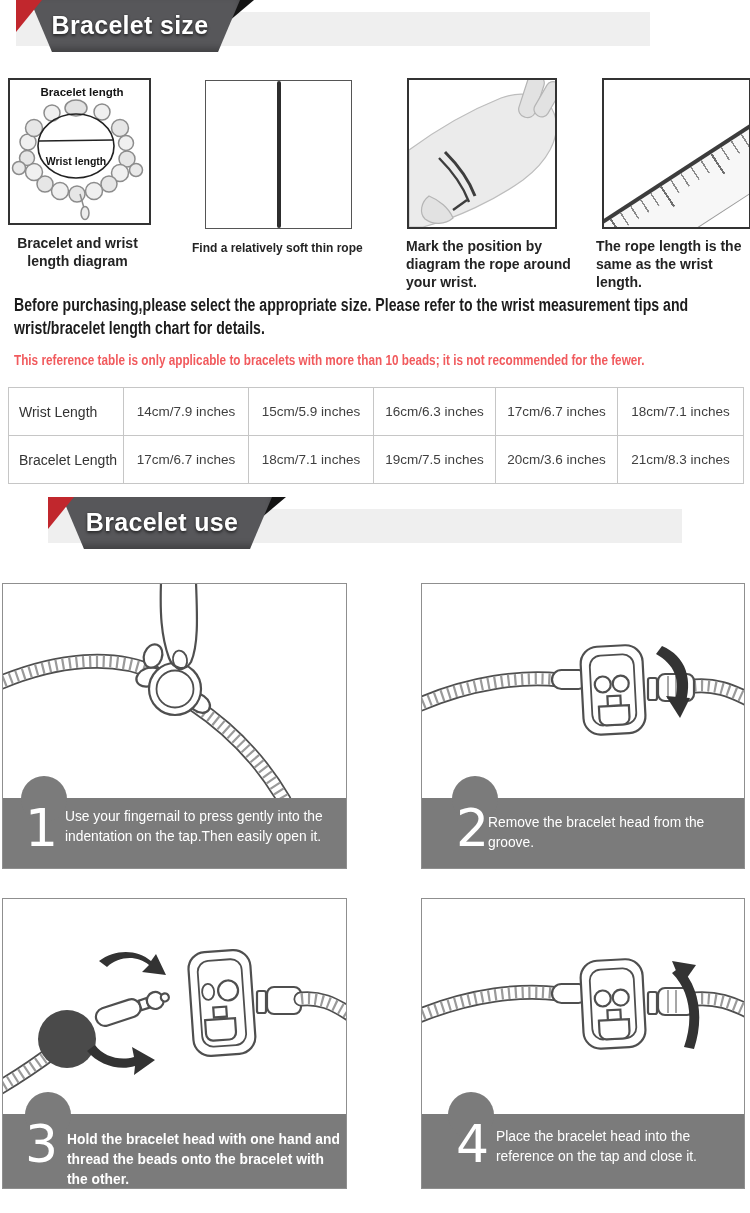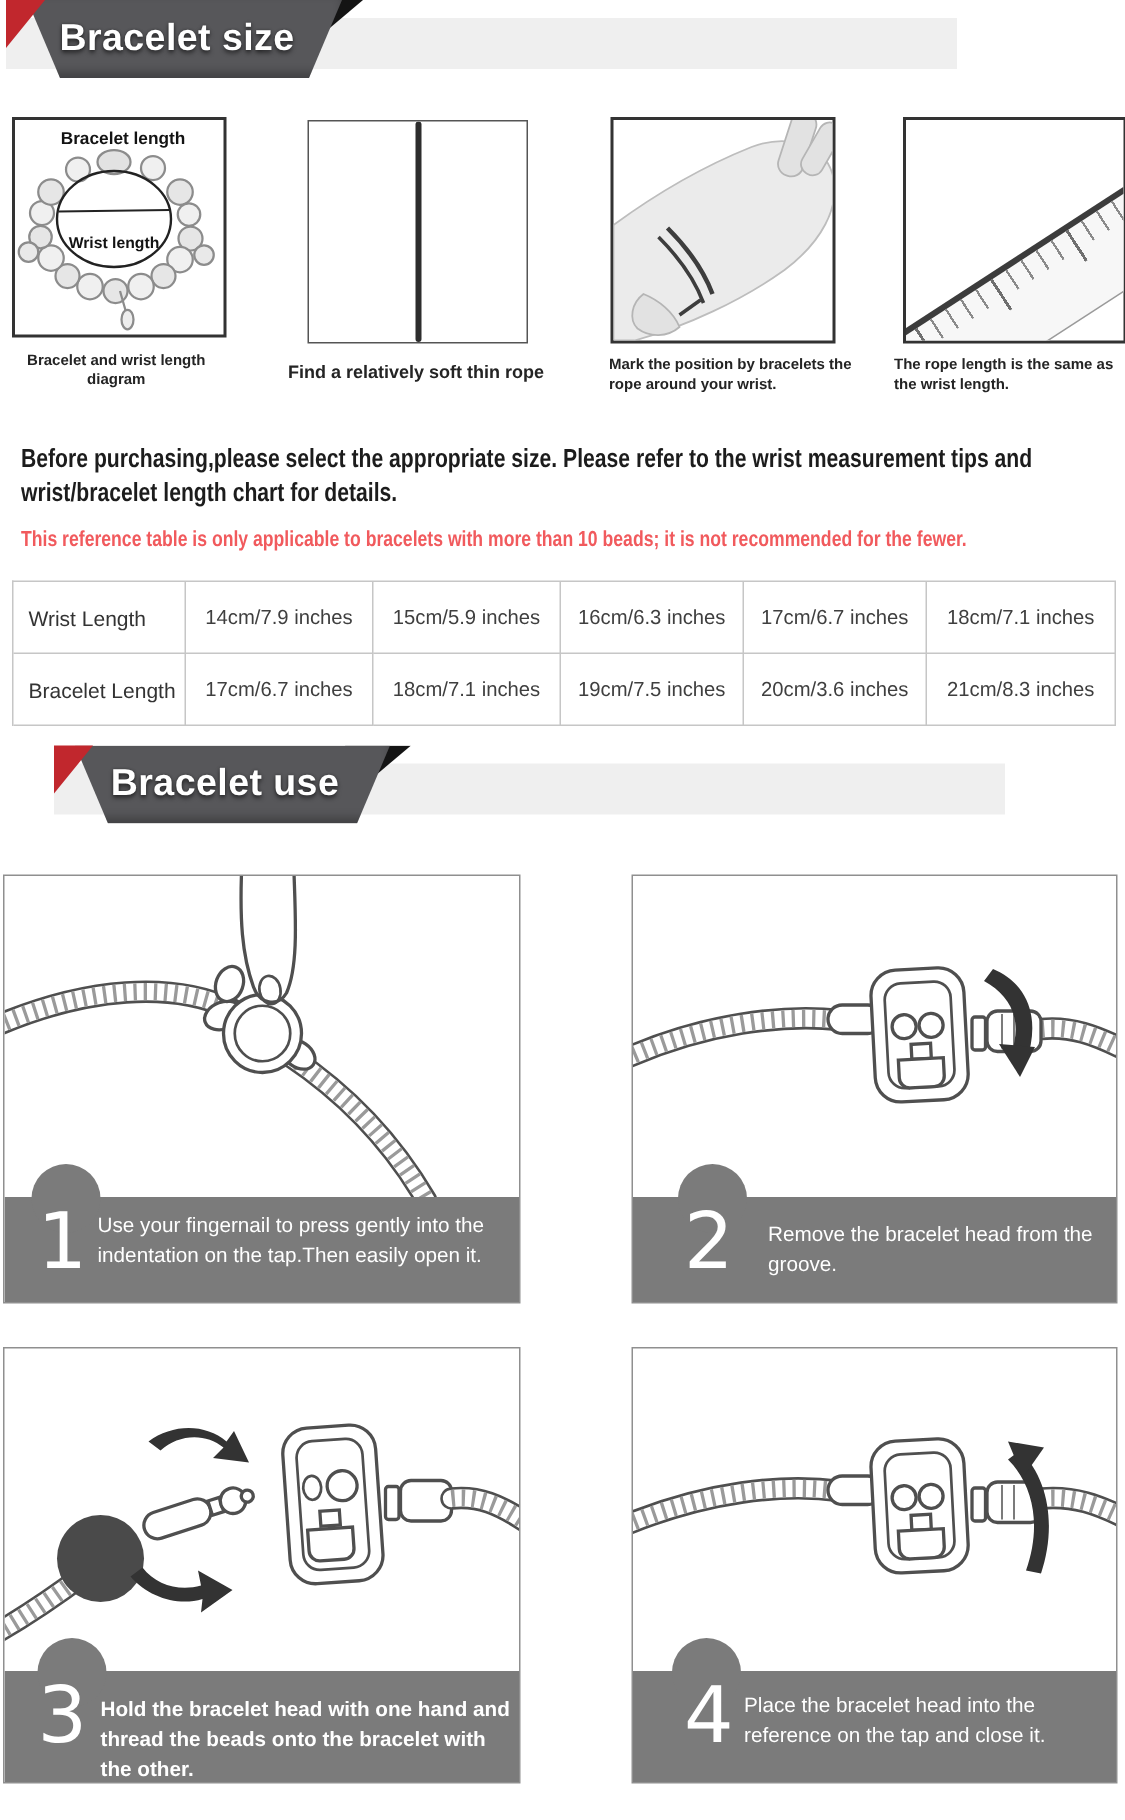--- a/index.html
+++ b/index.html
@@ -1,39 +1,39 @@
 <!DOCTYPE html>
 <html><head>
 <meta charset="utf-8">
 <style>
   html,body{margin:0;padding:0;background:#fff;}
   #page{position:relative;width:750px;height:1213px;background:#fff;overflow:hidden;
         font-family:"Liberation Sans",sans-serif;}
 
   
-  .banner{position:absolute;left:4px;width:634px;height:56px;text-decoration:underline;}
+  .banner{position:absolute;left:16px;width:634px;height:56px;text-decoration:underline;}
   .banner .strip{position:absolute;left:0;right:0;top:12px;height:34px;background:#efefef;}
   .banner .fold-black{position:absolute;left:194px;top:0;width:44px;height:26px;background:#141414;
         clip-path:polygon(0 0,100% 0,30% 100%);}
   .banner .plate{position:absolute;left:6px;top:0;width:218px;height:52px;background:#57575a;
         clip-path:polygon(8px 0,100% 0,calc(100% - 22px) 100%,30px 100%);
         box-shadow:inset 0 -4px 6px rgba(0,0,0,.25);}
   .banner .corner-red{position:absolute;left:0;top:0;width:0;height:0;
         border-top:32px solid #c1272d;border-right:26px solid transparent;}
   .banner .label{position:absolute;left:26px;top:11px;width:176px;text-align:center;
         font-size:25px;font-weight:bold;color:#fff;letter-spacing:.3px;
         text-shadow:0 2px 3px rgba(0,0,0,.5),0 0 2px rgba(0,0,0,.35);}
 
   
   .fig{position:absolute;background:#fff;border:2px solid #333;overflow:hidden;}
   #fig1{left:8px;top:78px;width:139px;height:143px;}
   #fig2{left:205px;top:80px;width:145px;height:147px;border-width:1px;border-color:#555;}
   #fig3{left:407px;top:78px;width:146px;height:147px;}
   #fig4{left:602px;top:78px;width:145px;height:147px;}
-  .fig-cap{position:absolute;font-weight:700;font-size:10px;color:#242424;line-height:1.3;}
+  .fig-cap{position:absolute;font-weight:700;font-size:14px;color:#242424;line-height:1.3;}
   #cap1{left:8px;top:234px;width:139px;text-align:center;}
   #cap2{left:192px;top:241px;width:215px;font-size:12px;white-space:nowrap;}
   #cap3{left:406px;top:237px;width:165px;}
   #cap4{left:596px;top:237px;width:162px;}
 
   .rope-line{position:absolute;left:50%;top:0;bottom:0;width:4px;margin-left:-2px;
         background:#2d2d2d;border-radius:2px;}
 
   .ruler{position:absolute;left:-60px;top:82px;width:310px;height:54px;background:#f7f7f7;
         border:1px solid #9a9a9a;border-top:4px solid #3c3c3c;transform:rotate(-33deg);}
@@ -67,21 +67,21 @@
   #panel1 .step-bar,#panel2 .step-bar{height:70px;}
   #panel3 .step-bar,#panel4 .step-bar{height:74px;}
   .step-bump{position:absolute;width:46px;height:46px;border-radius:50%;background:#7b7b7b;top:-22px;}
   #panel1 .step-bump{left:18px;} #panel2 .step-bump{left:30px;}
   #panel3 .step-bump{left:22px;} #panel4 .step-bump{left:26px;}
   .step-num{position:absolute;top:4px;font-size:52px;line-height:1;color:#fff;
         font-family:"DejaVu Sans",sans-serif;font-weight:400;}
   #panel1 .step-num,#panel3 .step-num{left:22px;}
   #panel2 .step-num,#panel4 .step-num{left:34px;}
   .step-text{position:absolute;left:62px;right:4px;color:#fff;font-size:13.8px;line-height:1.45;}
-  #panel1 .step-text{top:9px;}  #panel2 .step-text{top:15px;left:90px;}
+  #panel1 .step-text{top:9px;}  #panel2 .step-text{top:15px;left:66px;}
   #panel3 .step-text{top:16px;left:64px;font-weight:bold;} #panel4 .step-text{top:13px;left:74px;}
 
   
   .lw{fill:#fff;stroke:#4f4f4f;stroke-width:2.2;}
   .ln{fill:none;stroke:#4f4f4f;stroke-width:1.8;}
   .tube-o{fill:none;stroke:#4f4f4f;stroke-width:15;stroke-linecap:round;}
   .tube-i{fill:none;stroke:#fff;stroke-width:11.5;stroke-linecap:round;}
   .tube-t{fill:none;stroke:#9a9a9a;stroke-width:11.5;stroke-dasharray:2.2 4.6;}
   .dark{fill:#333;}
 </style>
@@ -148,21 +148,21 @@
       <path d="M44,130 L58,120" stroke="#3d3d3d" stroke-width="2.4"></path>
     </svg>
   </div>
 
   <div class="fig" id="fig4">
     <div class="ruler"></div>
   </div>
 
   <div class="fig-cap" id="cap1">Bracelet and wrist length diagram</div>
   <div class="fig-cap" id="cap2">Find a relatively soft thin rope</div>
-  <div class="fig-cap" id="cap3">Mark the position by bracelets the rope around your wrist.</div>
+  <div class="fig-cap" id="cap3">Mark the position by diagram the rope around your wrist.</div>
   <div class="fig-cap" id="cap4">The rope length is the same as the wrist length.</div>
 
   <div class="intro">Before purchasing,please select the appropriate size. Please refer to the wrist measurement tips and wrist/bracelet length chart for details.</div>
   <div class="warning">This reference table is only applicable to bracelets with more than 10 beads; it is not recommended for the fewer.</div>
 
   <div class="tbl">
     <div class="cell rowhead">Wrist Length</div>
     <div class="cell">14cm/7.9 inches</div>
     <div class="cell">15cm/5.9 inches</div>
     <div class="cell">16cm/6.3 inches</div>

